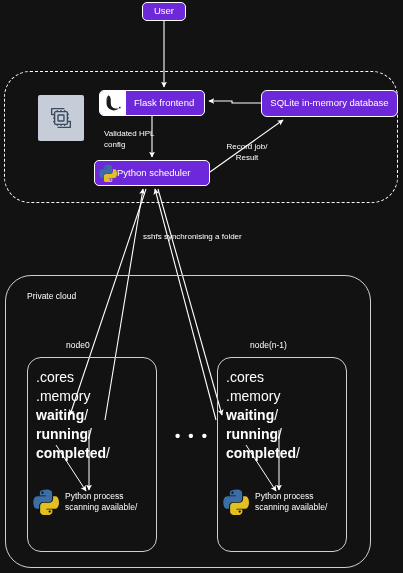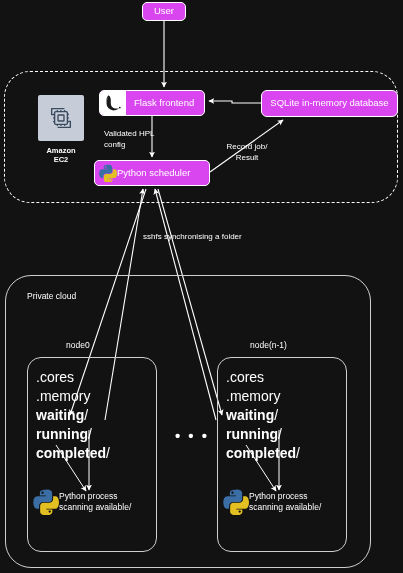--- a/index.html
+++ b/index.html
@@ -23,21 +23,21 @@
     height: 573px;
     pointer-events: none;
   }
 
   
   .nodebox {
     position: absolute;
     box-sizing: border-box;
     border: 1px solid #ffffff;
     border-radius: 6px;
-    background: #d946ef;
+    background: #6d28d9;
     display: flex;
     align-items: center;
     color: #ffffff;
     z-index: 3;
   }
   .nodebox .lbl {
     font-size: 9.5px;
     line-height: 1.1;
     white-space: nowrap;
   }
@@ -172,20 +172,21 @@
   #noden-attrs { left: 226px; top: 368px; }
   .attr-list .row { white-space: nowrap; }
   .attr-list .row.bold { font-weight: bold; }
   .attr-list .row .slash { font-weight: normal; }
 
   .proc-group {
     position: absolute;
     z-index: 4;
     display: flex;
     align-items: center;
+    gap: 6px;
   }
   #node0-proc { left: 33px;  top: 488px; }
   #noden-proc { left: 223px; top: 488px; }
   .proc-text {
     font-size: 8.5px;
     line-height: 11px;
     color: #ffffff;
     white-space: pre-line;
   }
 
@@ -319,22 +320,20 @@
           <rect x="23.6" y="27.2" width="1.4" height="2.2"></rect>
           <rect x="10.6" y="15" width="2.2" height="1.4"></rect>
           <rect x="10.6" y="19.3" width="2.2" height="1.4"></rect>
           <rect x="10.6" y="23.6" width="2.2" height="1.4"></rect>
           <rect x="27.2" y="15" width="2.2" height="1.4"></rect>
           <rect x="27.2" y="19.3" width="2.2" height="1.4"></rect>
           <rect x="27.2" y="23.6" width="2.2" height="1.4"></rect>
         </g>
       </svg>
     </div>
-    <div id="ec2-caption">Amazon
-EC2</div>
   </div>
 
   <div id="lbl-validated" class="edge-label">Validated HPL
 config</div>
   <div id="lbl-record" class="edge-label">Record job/
 Result</div>
   <div id="lbl-sshfs" class="edge-label">sshfs synchronising a folder</div>
 
   <div id="node0-title" class="node-title">node0</div>
   <div id="node0-card" class="node-card"></div>

